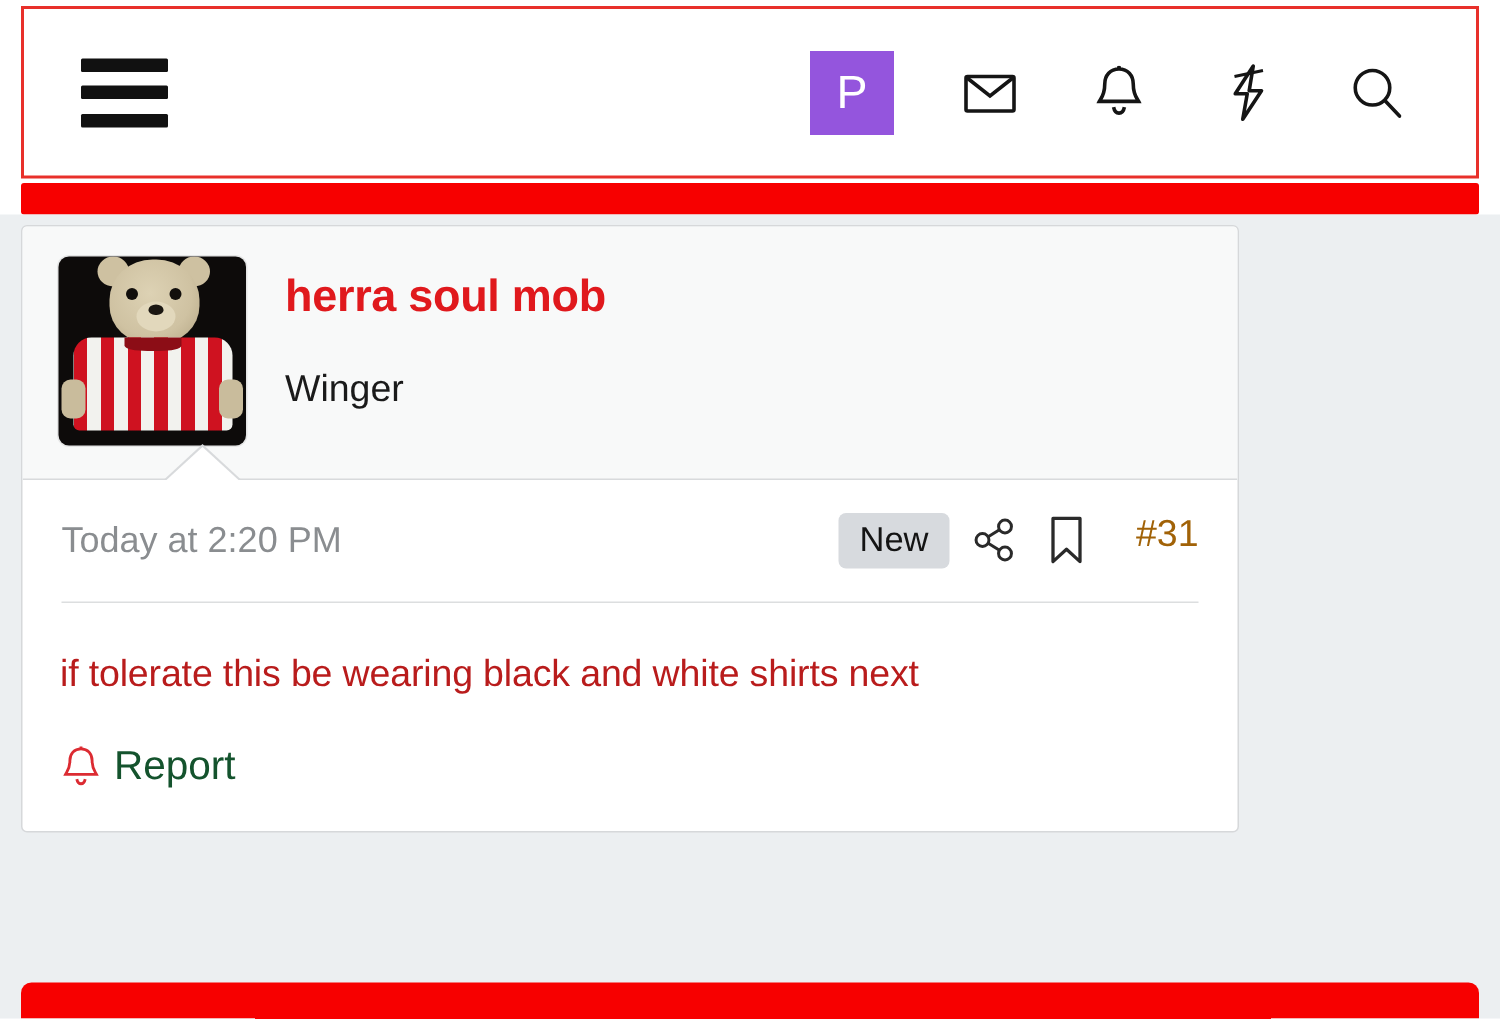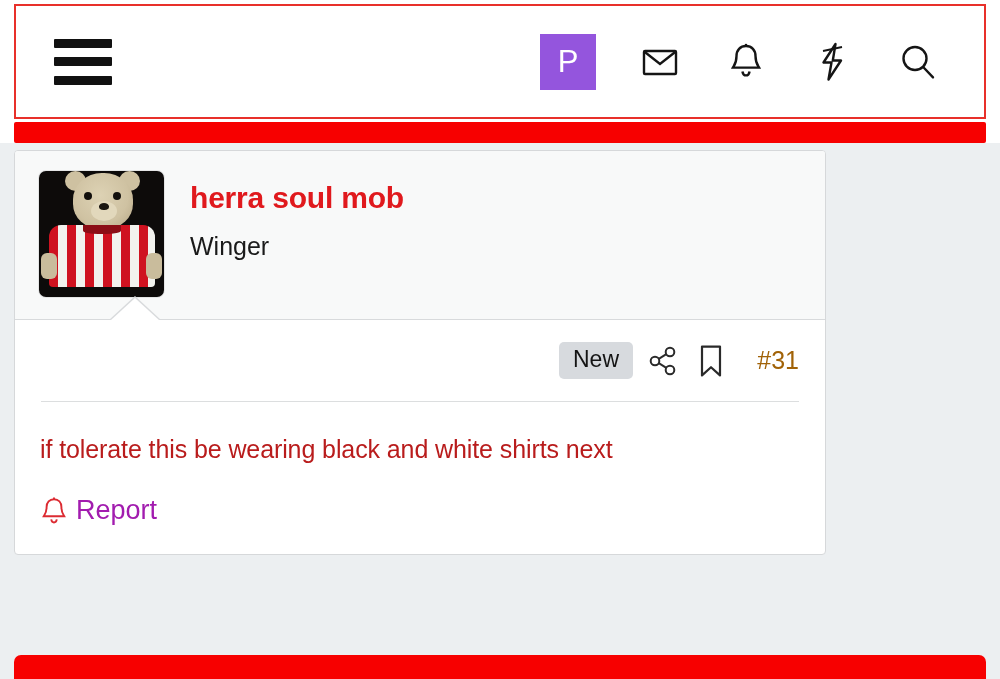--- a/index.html
+++ b/index.html
@@ -267,38 +267,37 @@
     font-weight: bold;
     line-height: 1.15;
     letter-spacing: -0.2px;
     cursor: pointer;
     display: inline-block;
   }
   .user-title {
     color: #1a1a1a;
     font-size: 25px;
     line-height: 1.2;
-    margin-top: 15px;
+    margin-top: 28px;
   }
 
   
   .post-meta {
     display: flex;
     align-items: center;
     padding: 22px 26px 0 26px;
   }
   .post-date {
     color: #8a8d90;
     font-size: 24px;
     cursor: pointer;
   }
   .meta-spacer { flex: 1 1 auto; }
   .meta-right {
     display: flex;
-    align-items: center;
     gap: 12px;
   }
   .badge-new {
     background: #d7dade;
     color: #141414;
     font-size: 23px;
     padding: 6px 14px 8px 14px;
     border-radius: 5px;
     line-height: 1;
     cursor: pointer;
@@ -337,21 +336,21 @@
   
   .post-actions {
     display: flex;
     align-items: center;
     padding: 30px 26px 28px 26px;
   }
   .action {
     display: flex;
     align-items: center;
     gap: 9px;
-    color: #a21caf;
+    color: #14532d;
     font-size: 27px;
     cursor: pointer;
   }
   .action svg { display: block; }
   .actions-spacer { flex: 1 1 auto; }
   .actions-right {
     display: flex;
     align-items: center;
     gap: 44px;
   }
@@ -433,20 +432,21 @@
       <div class="user-meta">
         <div class="user-name">herra soul mob</div>
         <div class="user-title">Winger</div>
       </div>
 
       <div class="notch-border"></div>
       <div class="notch"></div>
     </div>
 
     <div class="post-meta">
+      <div class="post-date">Today at 2:20 PM</div>
       <div class="meta-spacer"></div>
       <div class="meta-right">
 
         <div class="badge-new">New</div>
 
         <div class="meta-icon">
           <svg width="32" height="32" viewBox="0 0 32 32" fill="none" stroke="#2a2a2a" stroke-width="2">
             <circle cx="23" cy="7" r="4.3"></circle>
             <circle cx="8" cy="16" r="4.3"></circle>
             <circle cx="23" cy="25" r="4.3"></circle>

